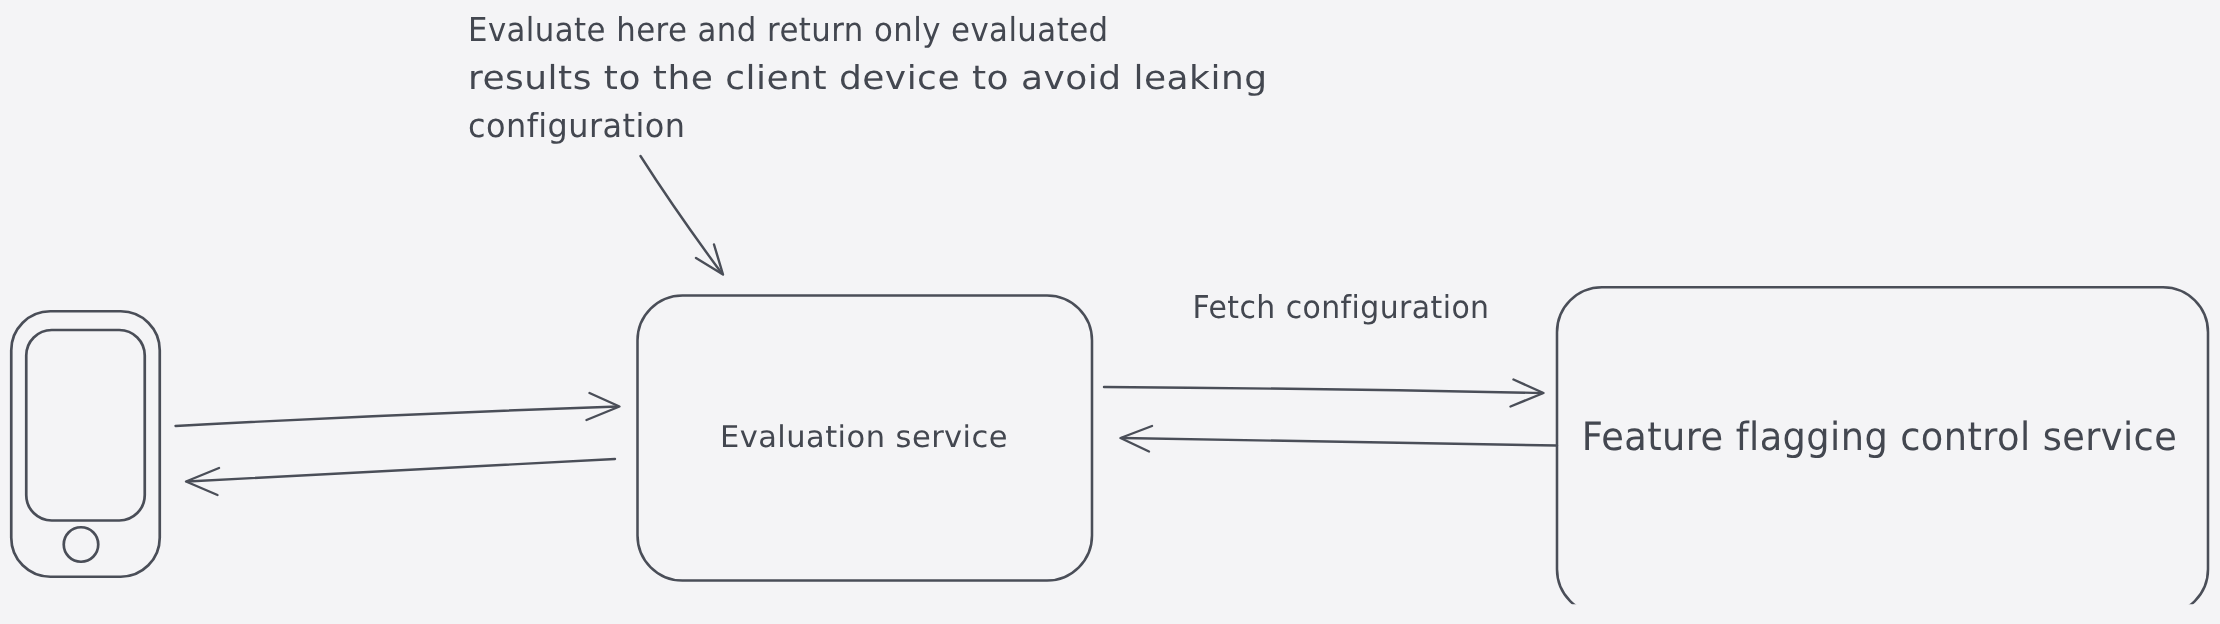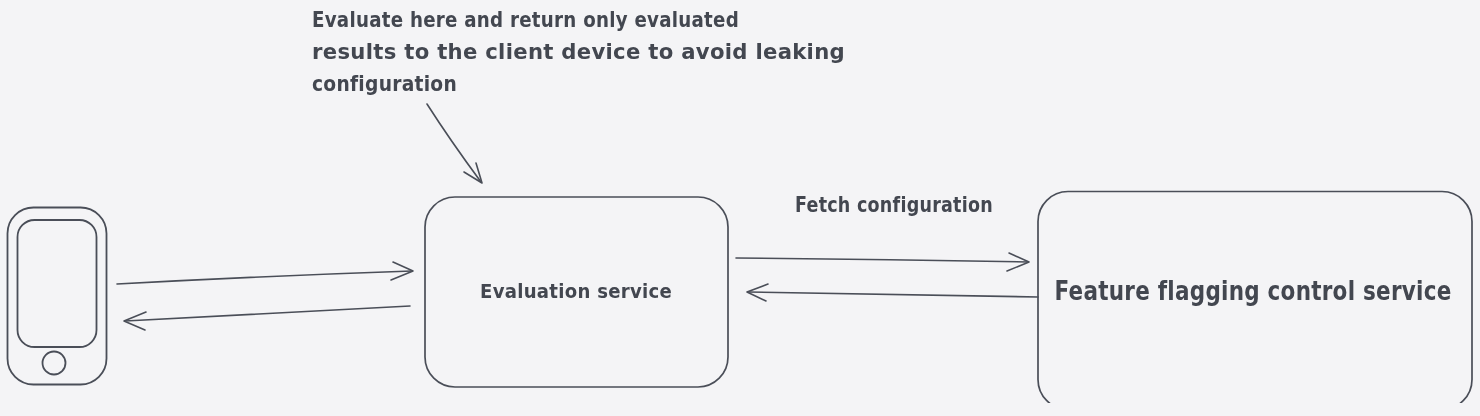--- a/index.html
+++ b/index.html
@@ -7,21 +7,20 @@
     padding: 0;
     background: #f4f4f6;
     font-family: "DejaVu Sans", "Liberation Sans", sans-serif;
   }
   .stage {
     position: relative;
     width: 1480px;
     height: 403px;
     background: #f4f4f6;
     overflow: hidden;
-    font-weight: bold;
   }
   svg text {
     font-family: "DejaVu Sans", "Liberation Sans", sans-serif;
     letter-spacing: 0.3px;
   }
 </style>
 </head>
 <body>
 
 <div class="stage">

